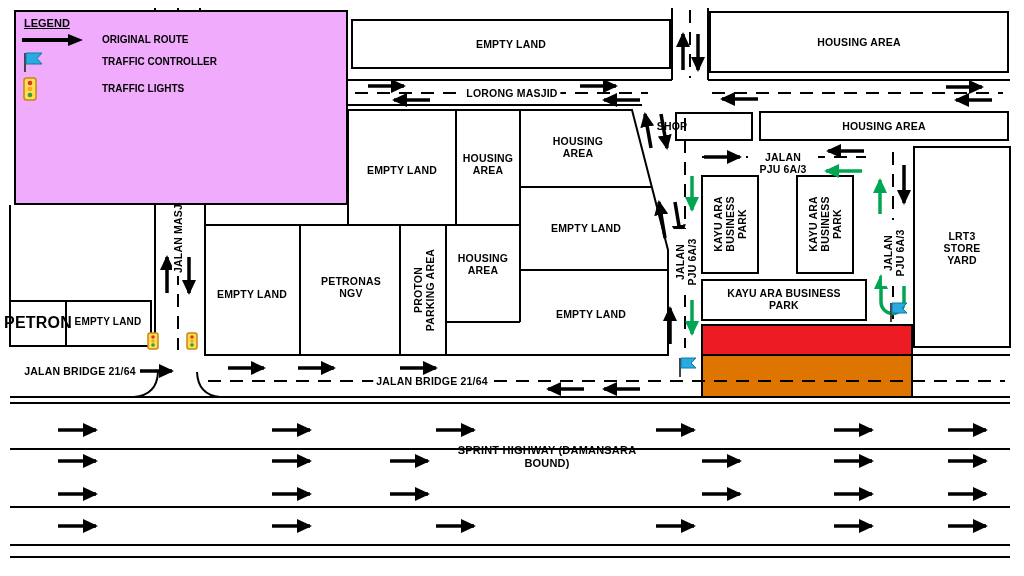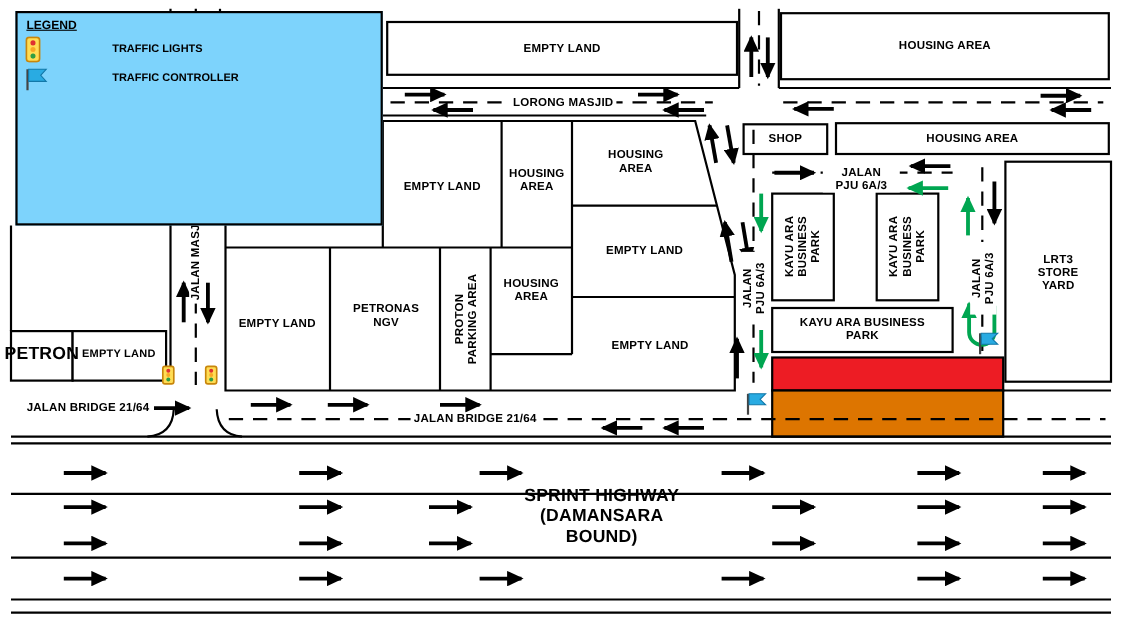--- a/index.html
+++ b/index.html
@@ -10,21 +10,21 @@
   .rd{stroke:#000;stroke-width:2;fill:none;}
   .dash{stroke:#000;stroke-width:2;fill:none;stroke-dasharray:13 9;}
   .ar{stroke:#000;stroke-width:3.5;fill:none;marker-end:url(#mB);}
   .ag{stroke:#00A651;stroke-width:3.5;fill:none;marker-end:url(#mG);}
   .lbl{position:absolute;transform:translate(-50%,-50%);font-weight:bold;font-size:10.5px;
        line-height:1.15;text-align:center;color:#000;letter-spacing:.2px;z-index:2;}
   .rot{transform:translate(-50%,-50%) rotate(-90deg);}
   .nw{white-space:nowrap;}
   .bg{background:#fff;padding:0 3px;}
   .blk{display:block;}
-  .legend{position:absolute;left:14px;top:10px;width:334px;height:195px;background:#7dd3fc;
+  .legend{position:absolute;left:14px;top:10px;width:334px;height:195px;background:#f0abfc;
           border:2px solid #000;box-sizing:border-box;z-index:5;padding:3px 6px;}
   .legend-title{font-size:11px;font-weight:bold;text-decoration:underline;margin:2px 0 3px 2px;}
   .lrow{display:flex;align-items:center;margin:4px 0;}
   .lrow .ic{flex:0 0 70px;display:flex;align-items:center;}
   .lrow .lt{font-size:10px;font-weight:bold;line-height:1.25;margin-left:10px;max-width:240px;}
 </style>
 </head>
 <body>
 
 <div class="stage">
@@ -195,25 +195,25 @@
   <span class="blk">JALAN</span>
   <span class="blk">PJU 6A/3</span>
 </div>
 <div class="lbl rot bg" style="left:894px;top:253px;width:60px;">
   <span class="blk">JALAN</span>
   <span class="blk">PJU 6A/3</span>
 </div>
 <div class="lbl rot nw bg" style="left:178px;top:233px;">JALAN MASJID</div>
 <div class="lbl nw" style="left:80px;top:371px;">JALAN BRIDGE 21/64</div>
 <div class="lbl nw bg" style="left:432px;top:381px;">JALAN BRIDGE 21/64</div>
-<div class="lbl" style="left:547px;top:470px;width:180px;font-size:16px;">SPRINT HIGHWAY (DAMANSARA BOUND)</div>
+<div class="lbl" style="left:547px;top:457px;width:180px;font-size:11px;">SPRINT HIGHWAY (DAMANSARA BOUND)</div>
 
 <div class="lbl nw" style="left:511px;top:44px;">EMPTY LAND</div>
 <div class="lbl nw" style="left:859px;top:42px;">HOUSING AREA</div>
-<div class="lbl nw" style="left:714px;top:126px;text-align:center;">SHOP</div>
+<div class="lbl nw" style="left:672px;top:126px;text-align:center;">SHOP</div>
 <div class="lbl nw" style="left:884px;top:126px;">HOUSING AREA</div>
 <div class="lbl rot" style="left:730px;top:224px;width:60px;">KAYU ARA BUSINESS PARK</div>
 <div class="lbl rot" style="left:825px;top:224px;width:60px;">KAYU ARA BUSINESS PARK</div>
 <div class="lbl" style="left:784px;top:299px;width:120px;">KAYU ARA BUSINESS PARK</div>
 <div class="lbl" style="left:962px;top:248px;width:48px;">LRT3 STORE YARD</div>
 <div class="lbl nw" style="left:402px;top:170px;">EMPTY LAND</div>
 <div class="lbl" style="left:488px;top:164px;width:56px;">HOUSING AREA</div>
 <div class="lbl" style="left:578px;top:147px;width:56px;">HOUSING AREA</div>
 <div class="lbl nw" style="left:586px;top:228px;">EMPTY LAND</div>
 <div class="lbl nw" style="left:252px;top:294px;">EMPTY LAND</div>
@@ -225,38 +225,47 @@
 <div class="lbl" style="left:483px;top:264px;width:56px;">HOUSING AREA</div>
 <div class="lbl nw" style="left:591px;top:314px;">EMPTY LAND</div>
 <div class="lbl nw" style="left:38px;top:323px;font-size:16px;">PETRON</div>
 <div class="lbl nw" style="left:108px;top:322px;font-size:10px;">EMPTY LAND</div>
 
 <div class="legend">
   <div class="legend-title">LEGEND</div>
 
 
 
-
+  <div class="lrow">
+    <span class="ic">
+      <svg width="62" height="14">
+            <line x1="0" y1="7" x2="46" y2="7" stroke="#000" stroke-width="4"></line>
+            <polygon points="46,1 61,7 46,13" fill="#000"></polygon>
+          </svg>
+    </span>
+    <span class="lt">ORIGINAL ROUTE</span>
+  </div>
+
+
+  <div class="lrow">
+    <span class="ic">
+      <svg width="22" height="22">
+            <line x1="3" y1="2" x2="3" y2="21" stroke="#444" stroke-width="2"></line>
+            <polygon points="4,2 20,2 15,7.5 20,13 4,13" stroke="#1278A8" fill="#29ABE2"></polygon>
+          </svg>
+    </span>
+    <span class="lt">TRAFFIC CONTROLLER</span>
+  </div>
 
   <div class="lrow">
     <span class="ic">
       <svg width="18" height="24">
             <rect x="2" y="1" width="12" height="22" rx="2.5" fill="#FFDD55" stroke="#C8860B" stroke-width="1.5"></rect>
             <circle cx="8" cy="6" r="2.3" fill="#E03131"></circle>
             <circle cx="8" cy="12" r="2.3" fill="#F9A825"></circle>
             <circle cx="8" cy="18" r="2.3" fill="#2F9E44"></circle>
           </svg>
     </span>
     <span class="lt">TRAFFIC LIGHTS</span>
   </div>
-
-  <div class="lrow">
-    <span class="ic">
-      <svg width="22" height="22">
-            <line x1="3" y1="2" x2="3" y2="21" stroke="#444" stroke-width="2"></line>
-            <polygon points="4,2 20,2 15,7.5 20,13 4,13" stroke="#1278A8" fill="#29ABE2"></polygon>
-          </svg>
-    </span>
-    <span class="lt">TRAFFIC CONTROLLER</span>
-  </div>
 </div>
 
 </div>
 
 </body></html>

